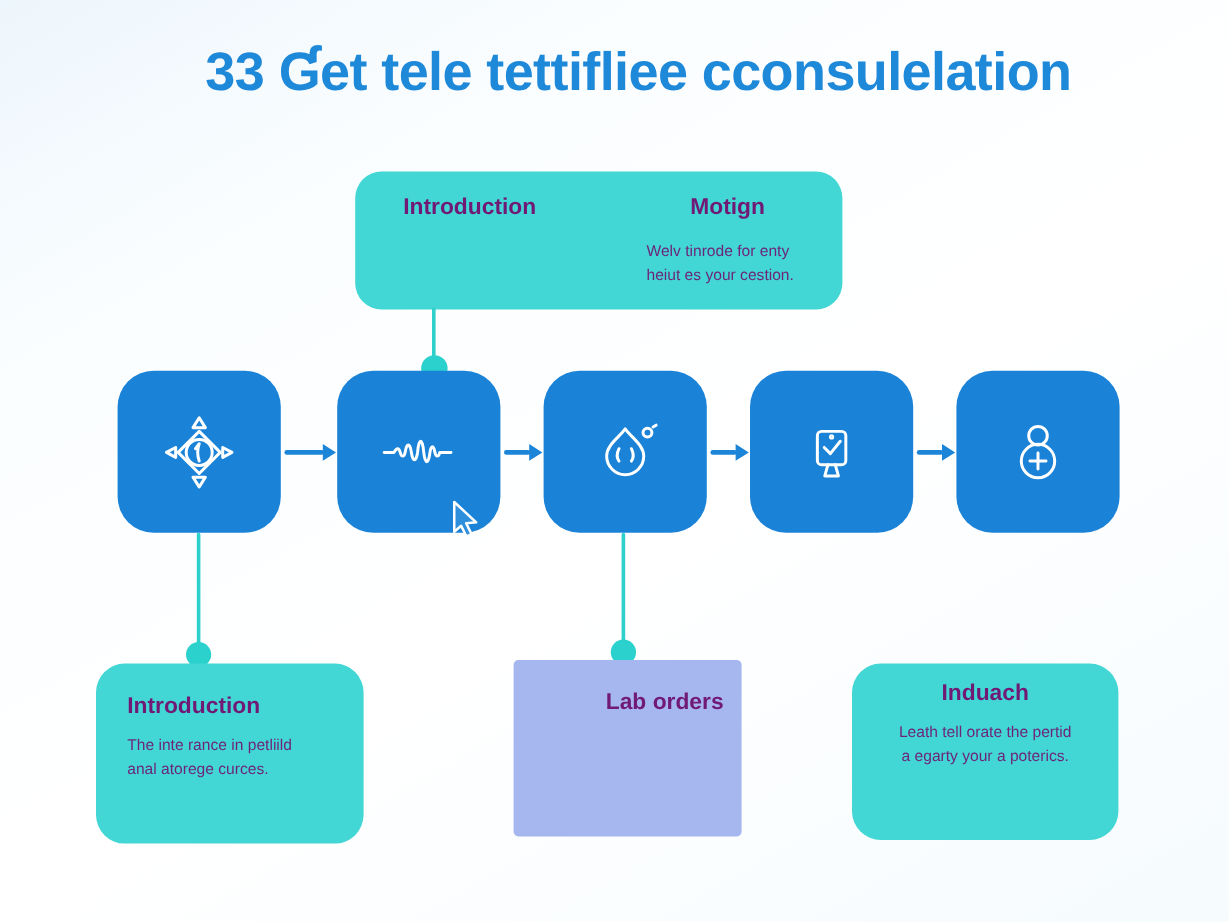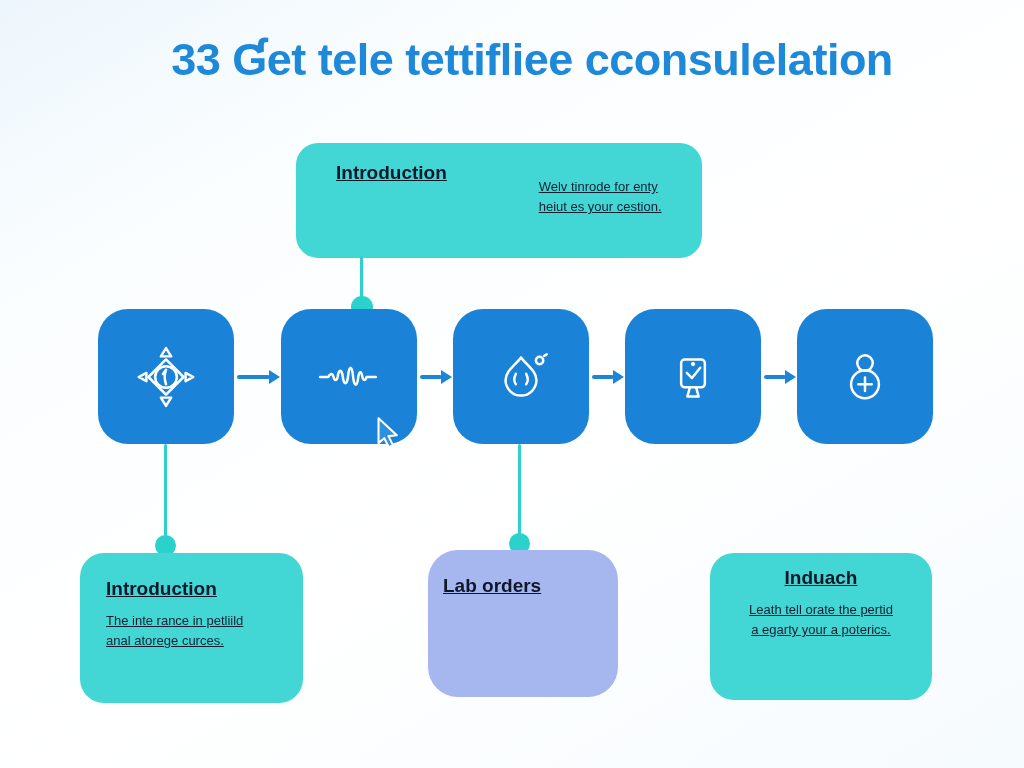--- a/index.html
+++ b/index.html
@@ -1,53 +1,54 @@
 <!DOCTYPE html>
 <html><head>
 <meta charset="utf-8">
 <style>
   html,body{margin:0;padding:0;}
   body{width:1024px;height:768px;font-family:"Liberation Sans",sans-serif;}
   .stage{position:relative;width:1024px;height:768px;overflow:hidden;
          background:linear-gradient(150deg,#edf6fc 0%,#fafdff 22%,#ffffff 55%,#f6fbfe 100%);}
   .title{position:absolute;top:34px;left:0;width:100%;text-align:center;margin:0;
          font-size:45px;font-weight:700;color:#1e88d9;letter-spacing:-0.5px;padding-left:20px;}
-  .callout{position:absolute;background:#42d7d4;border-radius:22px;color:#0f172a;box-sizing:border-box;text-decoration:underline;}
+  .callout{position:absolute;background:#42d7d4;border-radius:22px;color:#701a75;box-sizing:border-box;}
   .callout h2{font-size:19px;font-weight:700;margin:0 0 11px 0;}
   .callout p{font-size:13px;line-height:1.55;margin:0;white-space:pre-line;opacity:.95;}
   .top-callout{left:296px;top:143px;width:406px;height:115px;display:grid;
                grid-template-columns:1.2fr 1fr;gap:0 20px;padding:19px 22px 16px 40px;}
   .top-callout .col2{text-align:center;}
   .top-callout .col2 p{text-align:left;padding-left:6px;margin-top:15px;}
   .step{position:absolute;top:309px;width:136px;height:135px;background:#1b83d7;border-radius:30px;
         display:flex;align-items:center;justify-content:center;}
   .step svg{stroke:#ffffff;fill:none;stroke-width:2.4;stroke-linecap:round;stroke-linejoin:round;}
   .arrow{position:absolute;top:375px;height:4px;background:#1d85d8;border-radius:2px;}
   .arrow::after{content:"";position:absolute;right:-10px;top:-5px;width:0;height:0;
         border-left:11px solid #1d85d8;border-top:7px solid transparent;border-bottom:7px solid transparent;}
   .vline{position:absolute;width:3px;background:#2ed0cc;border-radius:2px;}
   .dot{position:absolute;border-radius:50%;background:#2bd1cc;}
   .bc-left{left:80px;top:553px;width:223px;height:150px;padding:25px 26px;border-radius:24px;}
-  .bc-mid{left:428px;top:550px;width:190px;height:147px;padding:25px 15px;border-radius:30px;
-          background:#a6b6ef;text-align:left;}
+  .bc-mid{left:428px;top:550px;width:190px;height:147px;padding:25px 15px;border-radius:4px;
+          background:#a6b6ef;text-align:right;}
   .bc-right{left:710px;top:553px;width:222px;height:147px;padding:14px 20px;border-radius:24px;text-align:center;}
   .cursor{position:absolute;left:374px;top:417px;}
 </style>
 </head>
 <body>
 
 <div class="stage">
 
   <h1 class="title">33 Ɠet tele tettifliee cconsulelation</h1>
 
   <section class="callout top-callout">
     <div class="col1">
       <h2>Introduction</h2>
     </div>
     <div class="col2">
+      <h2>Motign</h2>
       <p>Welv tinrode for enty
 heiut es your cestion.</p>
     </div>
   </section>
 
   <div class="vline" style="left:360px;top:256px;height:46px;"></div>
   <div class="dot" style="left:351px;top:296px;width:22px;height:22px;"></div>
 
   <div class="step" style="left:98px;">
     <svg width="66" height="66" viewBox="0 0 64 64">

